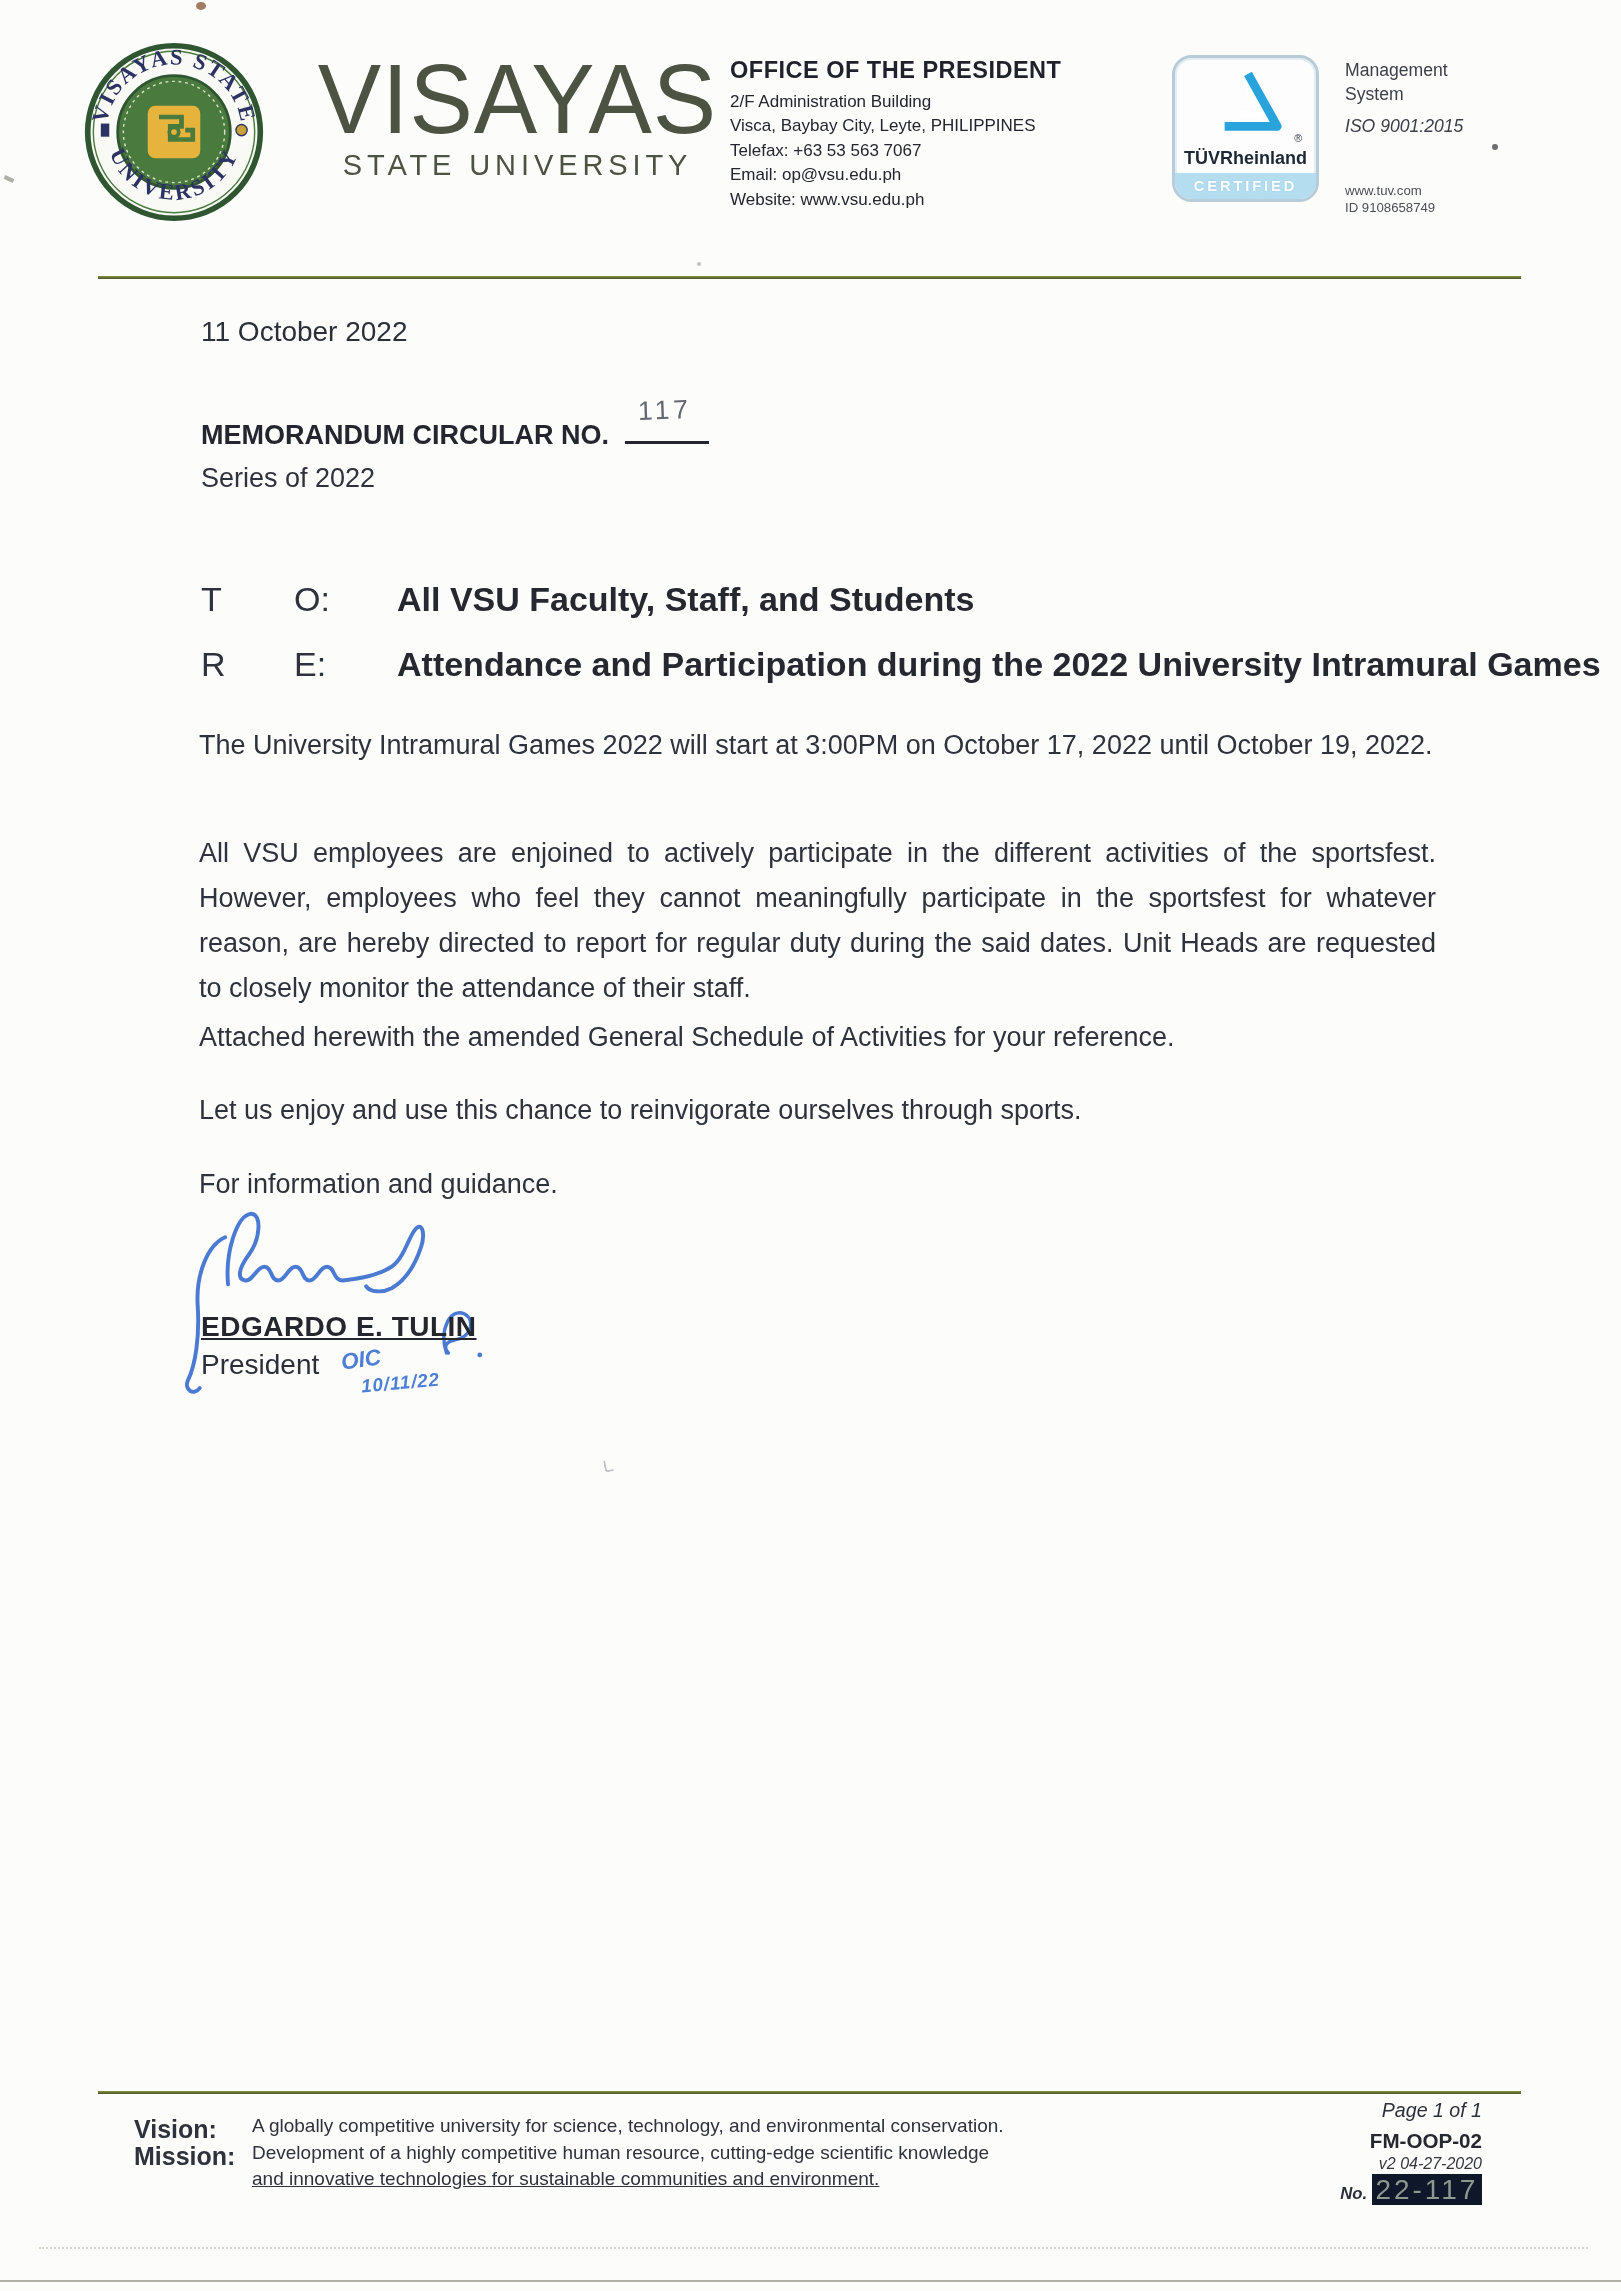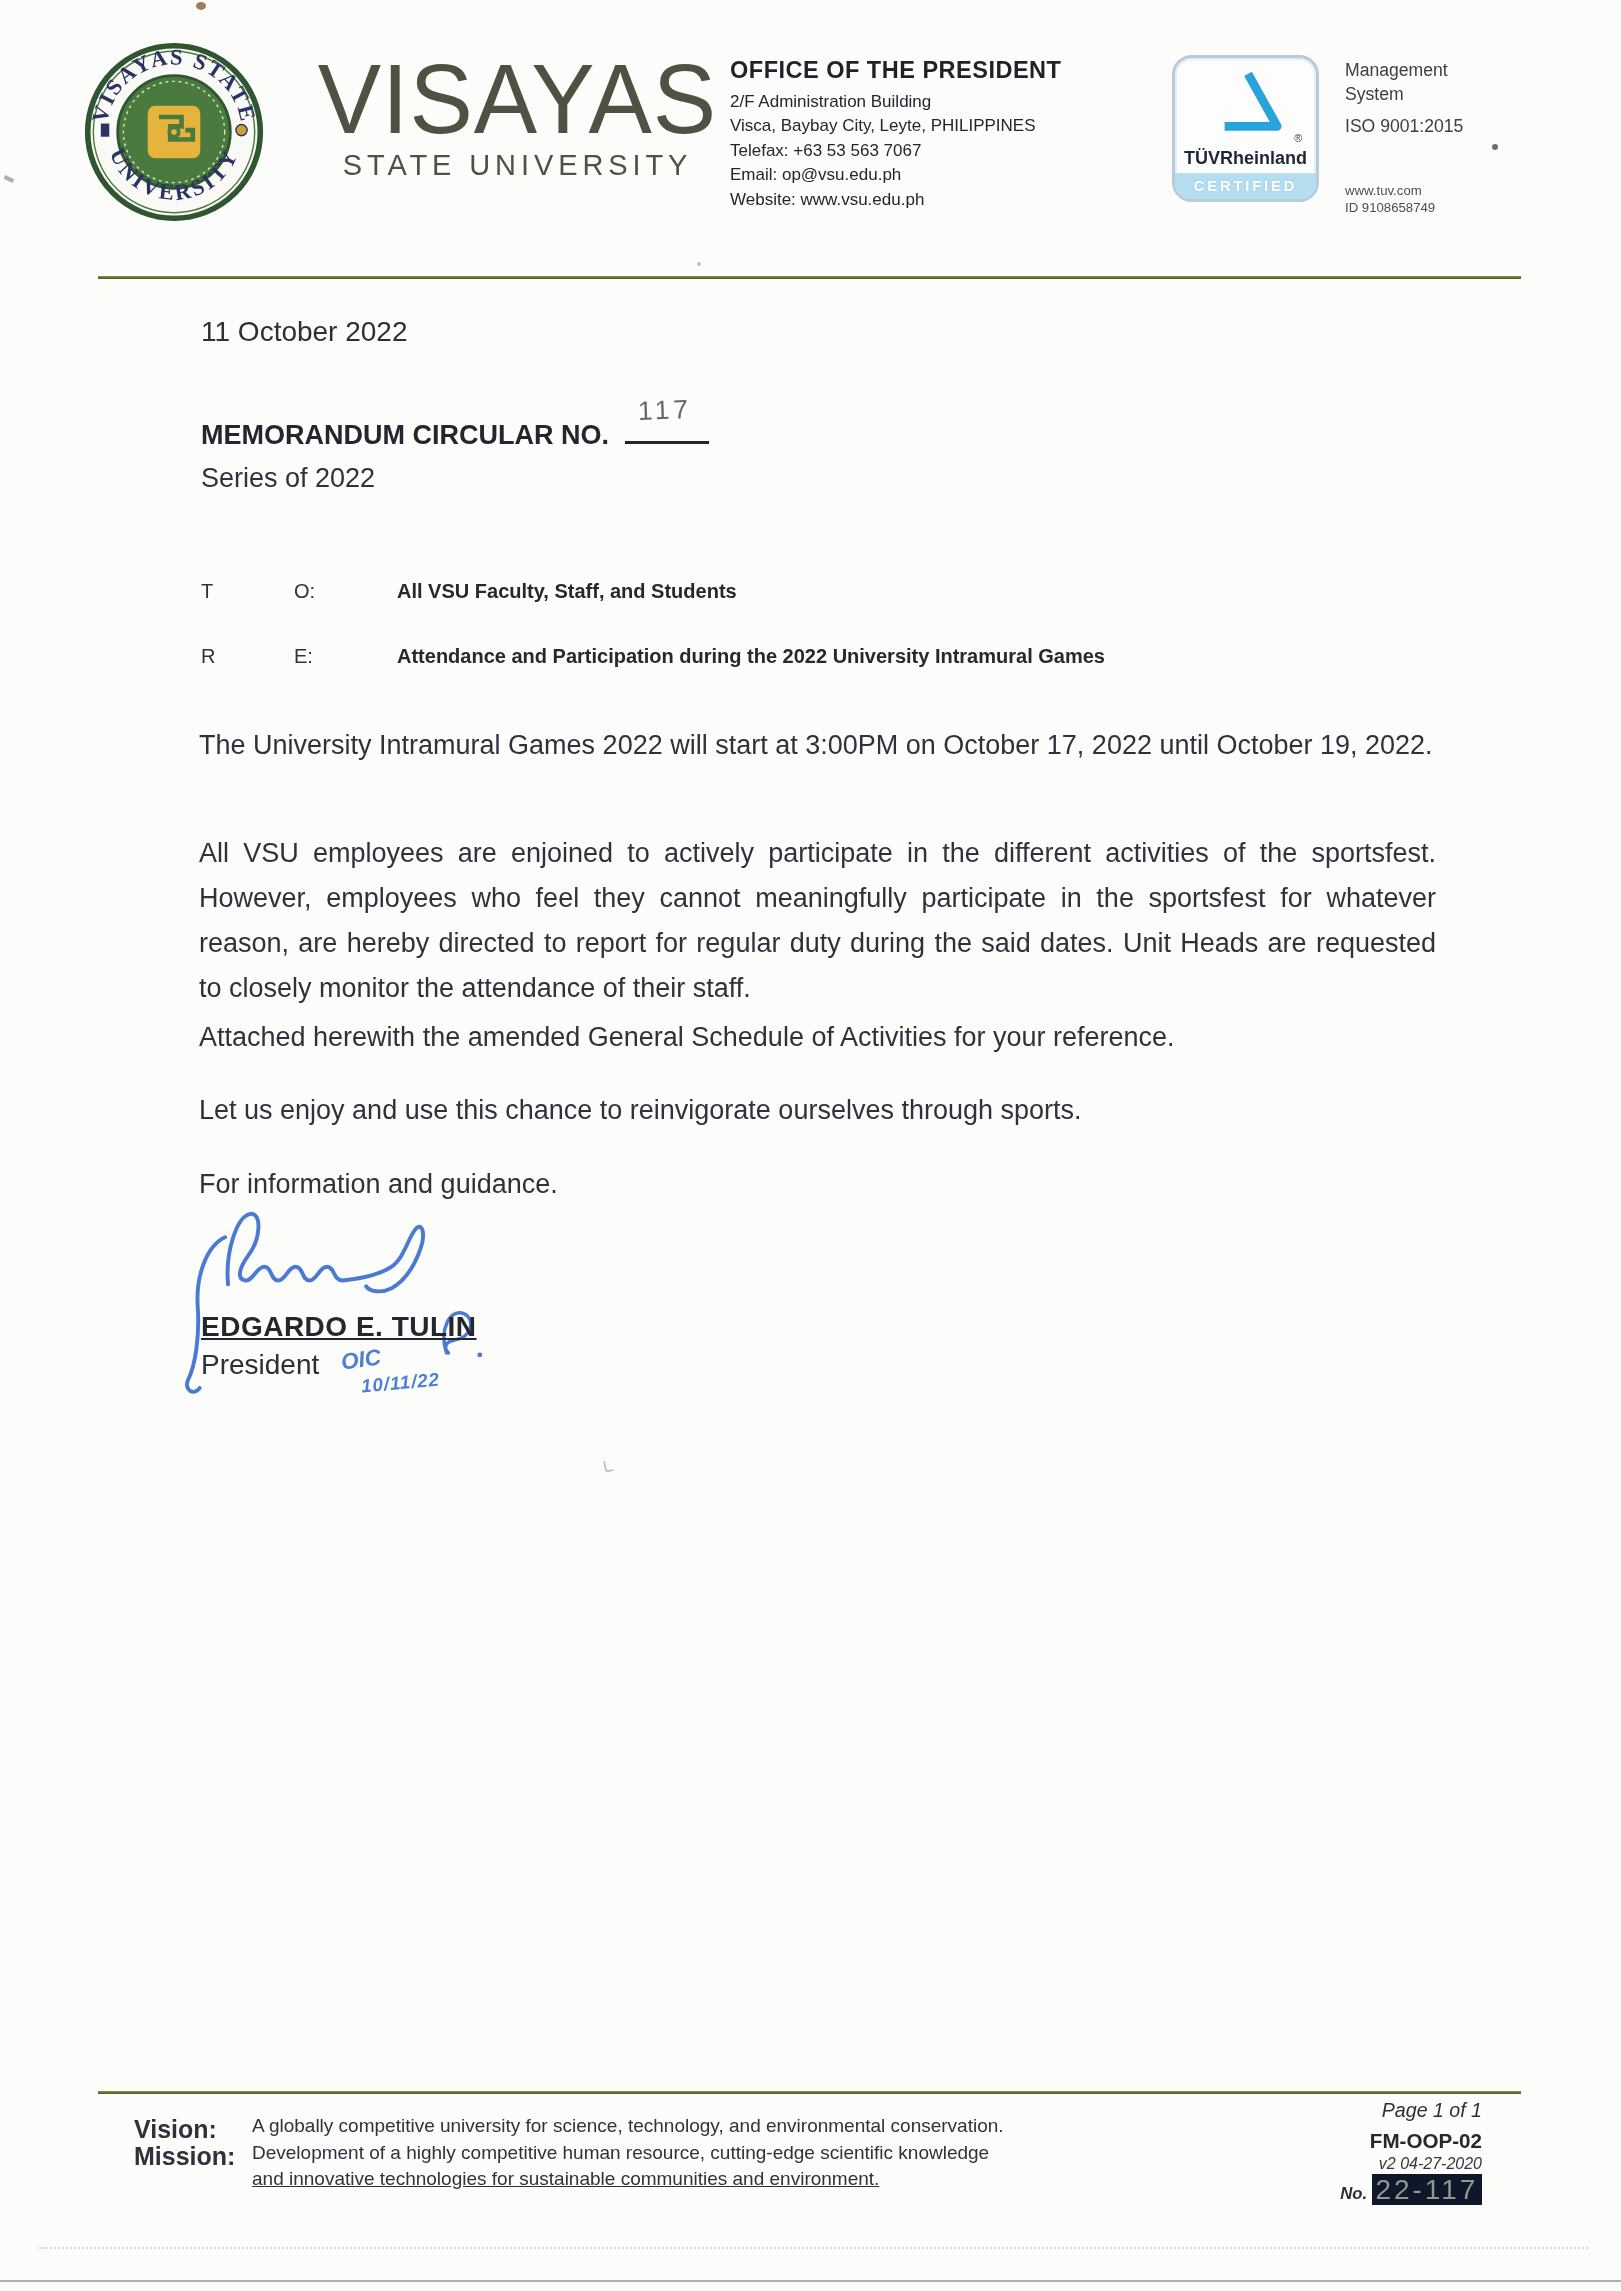--- a/index.html
+++ b/index.html
@@ -40,21 +40,21 @@
   .tuv-name b { font-weight:700; }
   .tuv-reg { position:absolute; right:13.7px; top:74px; font-size:10.8px; color:#39424c; }
   .tuv-certified {
     position:absolute; left:0; bottom:0; width:100%; height:26.5px;
     background:#b5ddf0; color:#ffffff; font-weight:700;
     font-size:14.7px; letter-spacing:2.9px; text-align:center; line-height:26.5px;
     text-shadow:0 0 2px #8fc6e2;
   }
   .mgmt { left:1345px; top:59px; width:176px; color:#3a3f47; }
   .mgmt .l { font-size:17.6px; line-height:23.5px; }
-  .mgmt .iso { margin-top:9.8px; font-size:17.6px; }
+  .mgmt .iso { margin-top:9.8px; font-size:17.6px;font-style:italic; }
   .mgmt .url { margin-top:45px; font-size:13.2px; line-height:17.6px; color:#4a4f57; }
 
   .rule { left:98px; height:2.9px; width:1423px;
     background:linear-gradient(to bottom,#8a9440,#46542a); }
   .rule.top { top:276px; }
   .rule.bottom { top:2091px; }
 
   
   .date { left:201px; top:316px; font-size:28px; color:#2b2f38; }
   .memo-label { left:201px; top:420px; font-size:27px; font-weight:700; color:#23262f; white-space:nowrap; }
@@ -62,21 +62,21 @@
     display:inline-block; width:84px; margin-left:15.7px;
     border-bottom:3.4px solid #23262f; height:23.5px; position:relative;
   }
   .hw-number {
     position:absolute; left:13.7px; top:-25.5px;
     font-size:26.5px; color:#62686f; font-weight:400;
     transform:rotate(-2deg); letter-spacing:3.9px;
   }
   .series { left:201px; top:463px; font-size:27px; }
 
-  .addr-row { left:201px; font-size:20px; white-space:nowrap; }
+  .addr-row { left:201px; font-size:34px; white-space:nowrap; }
   .addr-row .l1 { display:inline-block; width:93px; }
   .addr-row .l2 { display:inline-block; width:103px; }
   .addr-row .val { font-weight:700; color:#25282f; }
   .to-row { top:580px; }
   .re-row { top:645px; }
 
   
   .para {
     left:199px; width:1237px; font-size:27px; line-height:45px;
     text-align:justify; color:#2e323c;

